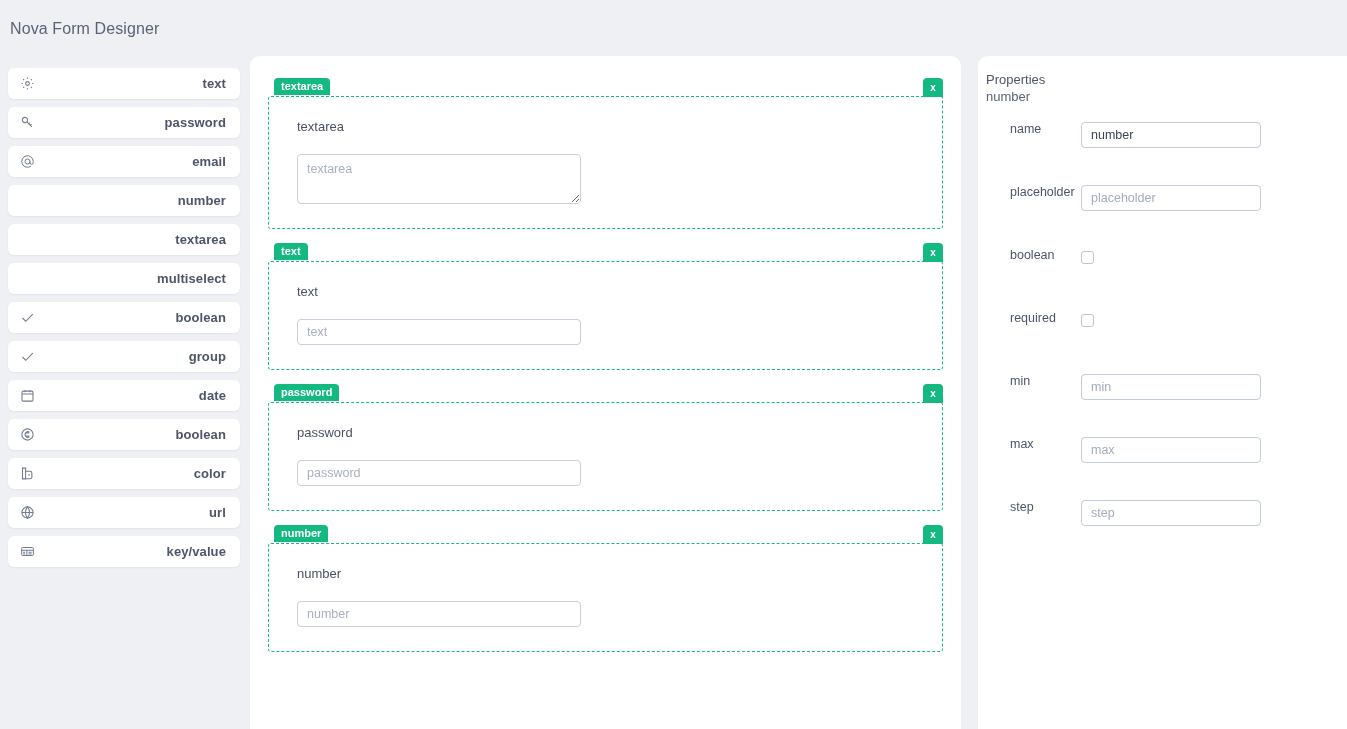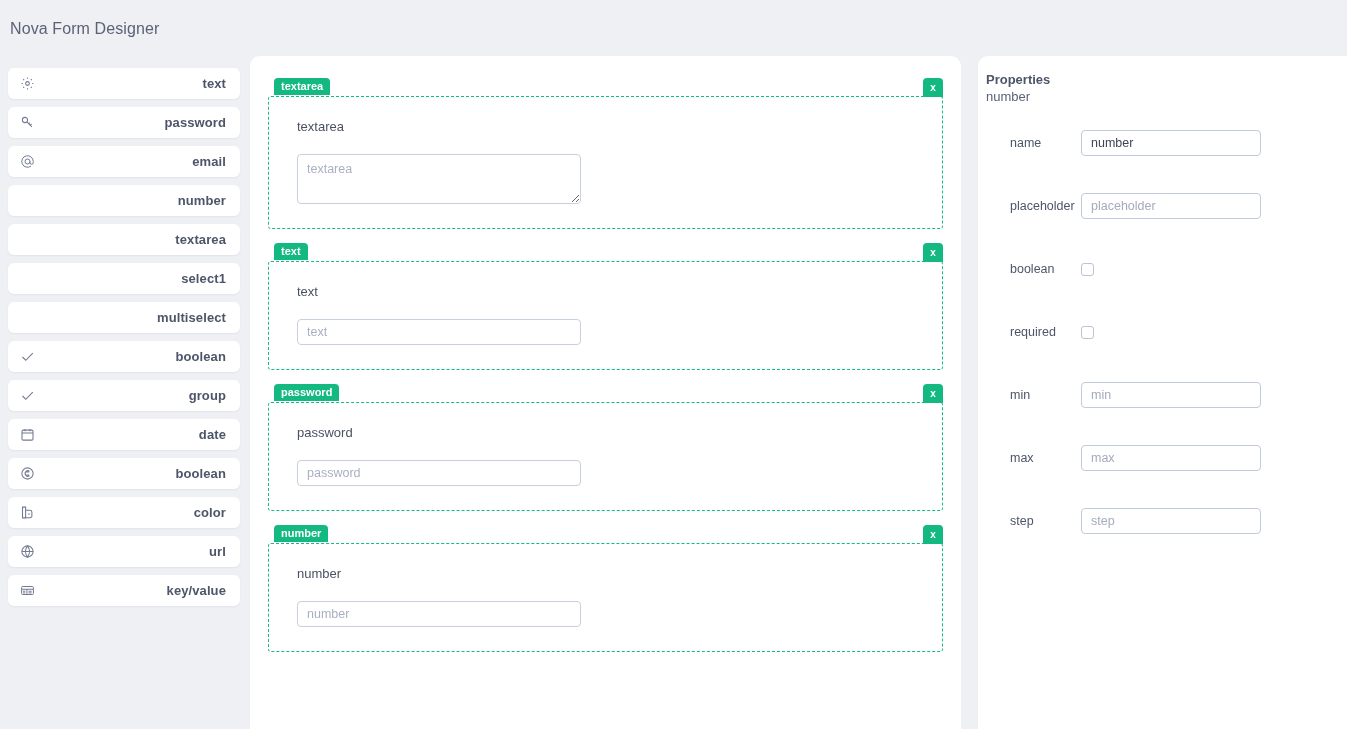--- a/index.html
+++ b/index.html
@@ -173,32 +173,32 @@
     top: 56px;
     width: 369px;
     height: 673px;
     background: #ffffff;
     border-radius: 10px 0 0 0;
     padding: 12px 0 0 0;
     overflow: hidden;
   }
   .props-title {
     font-size: 13px;
-    font-weight: bold;
+    font-weight: normal;
     color: #4d5569;
     margin: 4px 0 0 8px;
   }
   .props-subtitle {
     font-size: 13px;
     color: #5b6275;
     margin: 2px 0 0 8px;
   }
   .prop-row {
     display: flex;
-    align-items: center;
+    align-items: flex-start;
     height: 42px;
     margin-top: 21px;
     padding-left: 8px;
   }
   .prop-row:first-of-type { margin-top: 18px; }
   .prop-label {
     width: 95px;
     flex: 0 0 95px;
     font-size: 12.5px;
     color: #4d5569;
@@ -268,24 +268,20 @@
       <div class="palette-item">
         <span class="pi-icon"></span>
         <span class="pi-label">number</span>
       </div>
       <div class="palette-item">
         <span class="pi-icon"></span>
         <span class="pi-label">textarea</span>
       </div>
       <div class="palette-item">
         <span class="pi-icon"></span>
-        <span class="pi-label">select1</span>
-      </div>
-      <div class="palette-item">
-        <span class="pi-icon"></span>
         <span class="pi-label">multiselect</span>
       </div>
       <div class="palette-item">
         <span class="pi-icon">
           <svg viewBox="0 0 24 24" fill="none" stroke="currentColor" stroke-width="1.7">
             <path d="M4 12.8 9.2 18 20.5 6.6"></path>
           </svg>
         </span>
         <span class="pi-label">boolean</span>
       </div>

